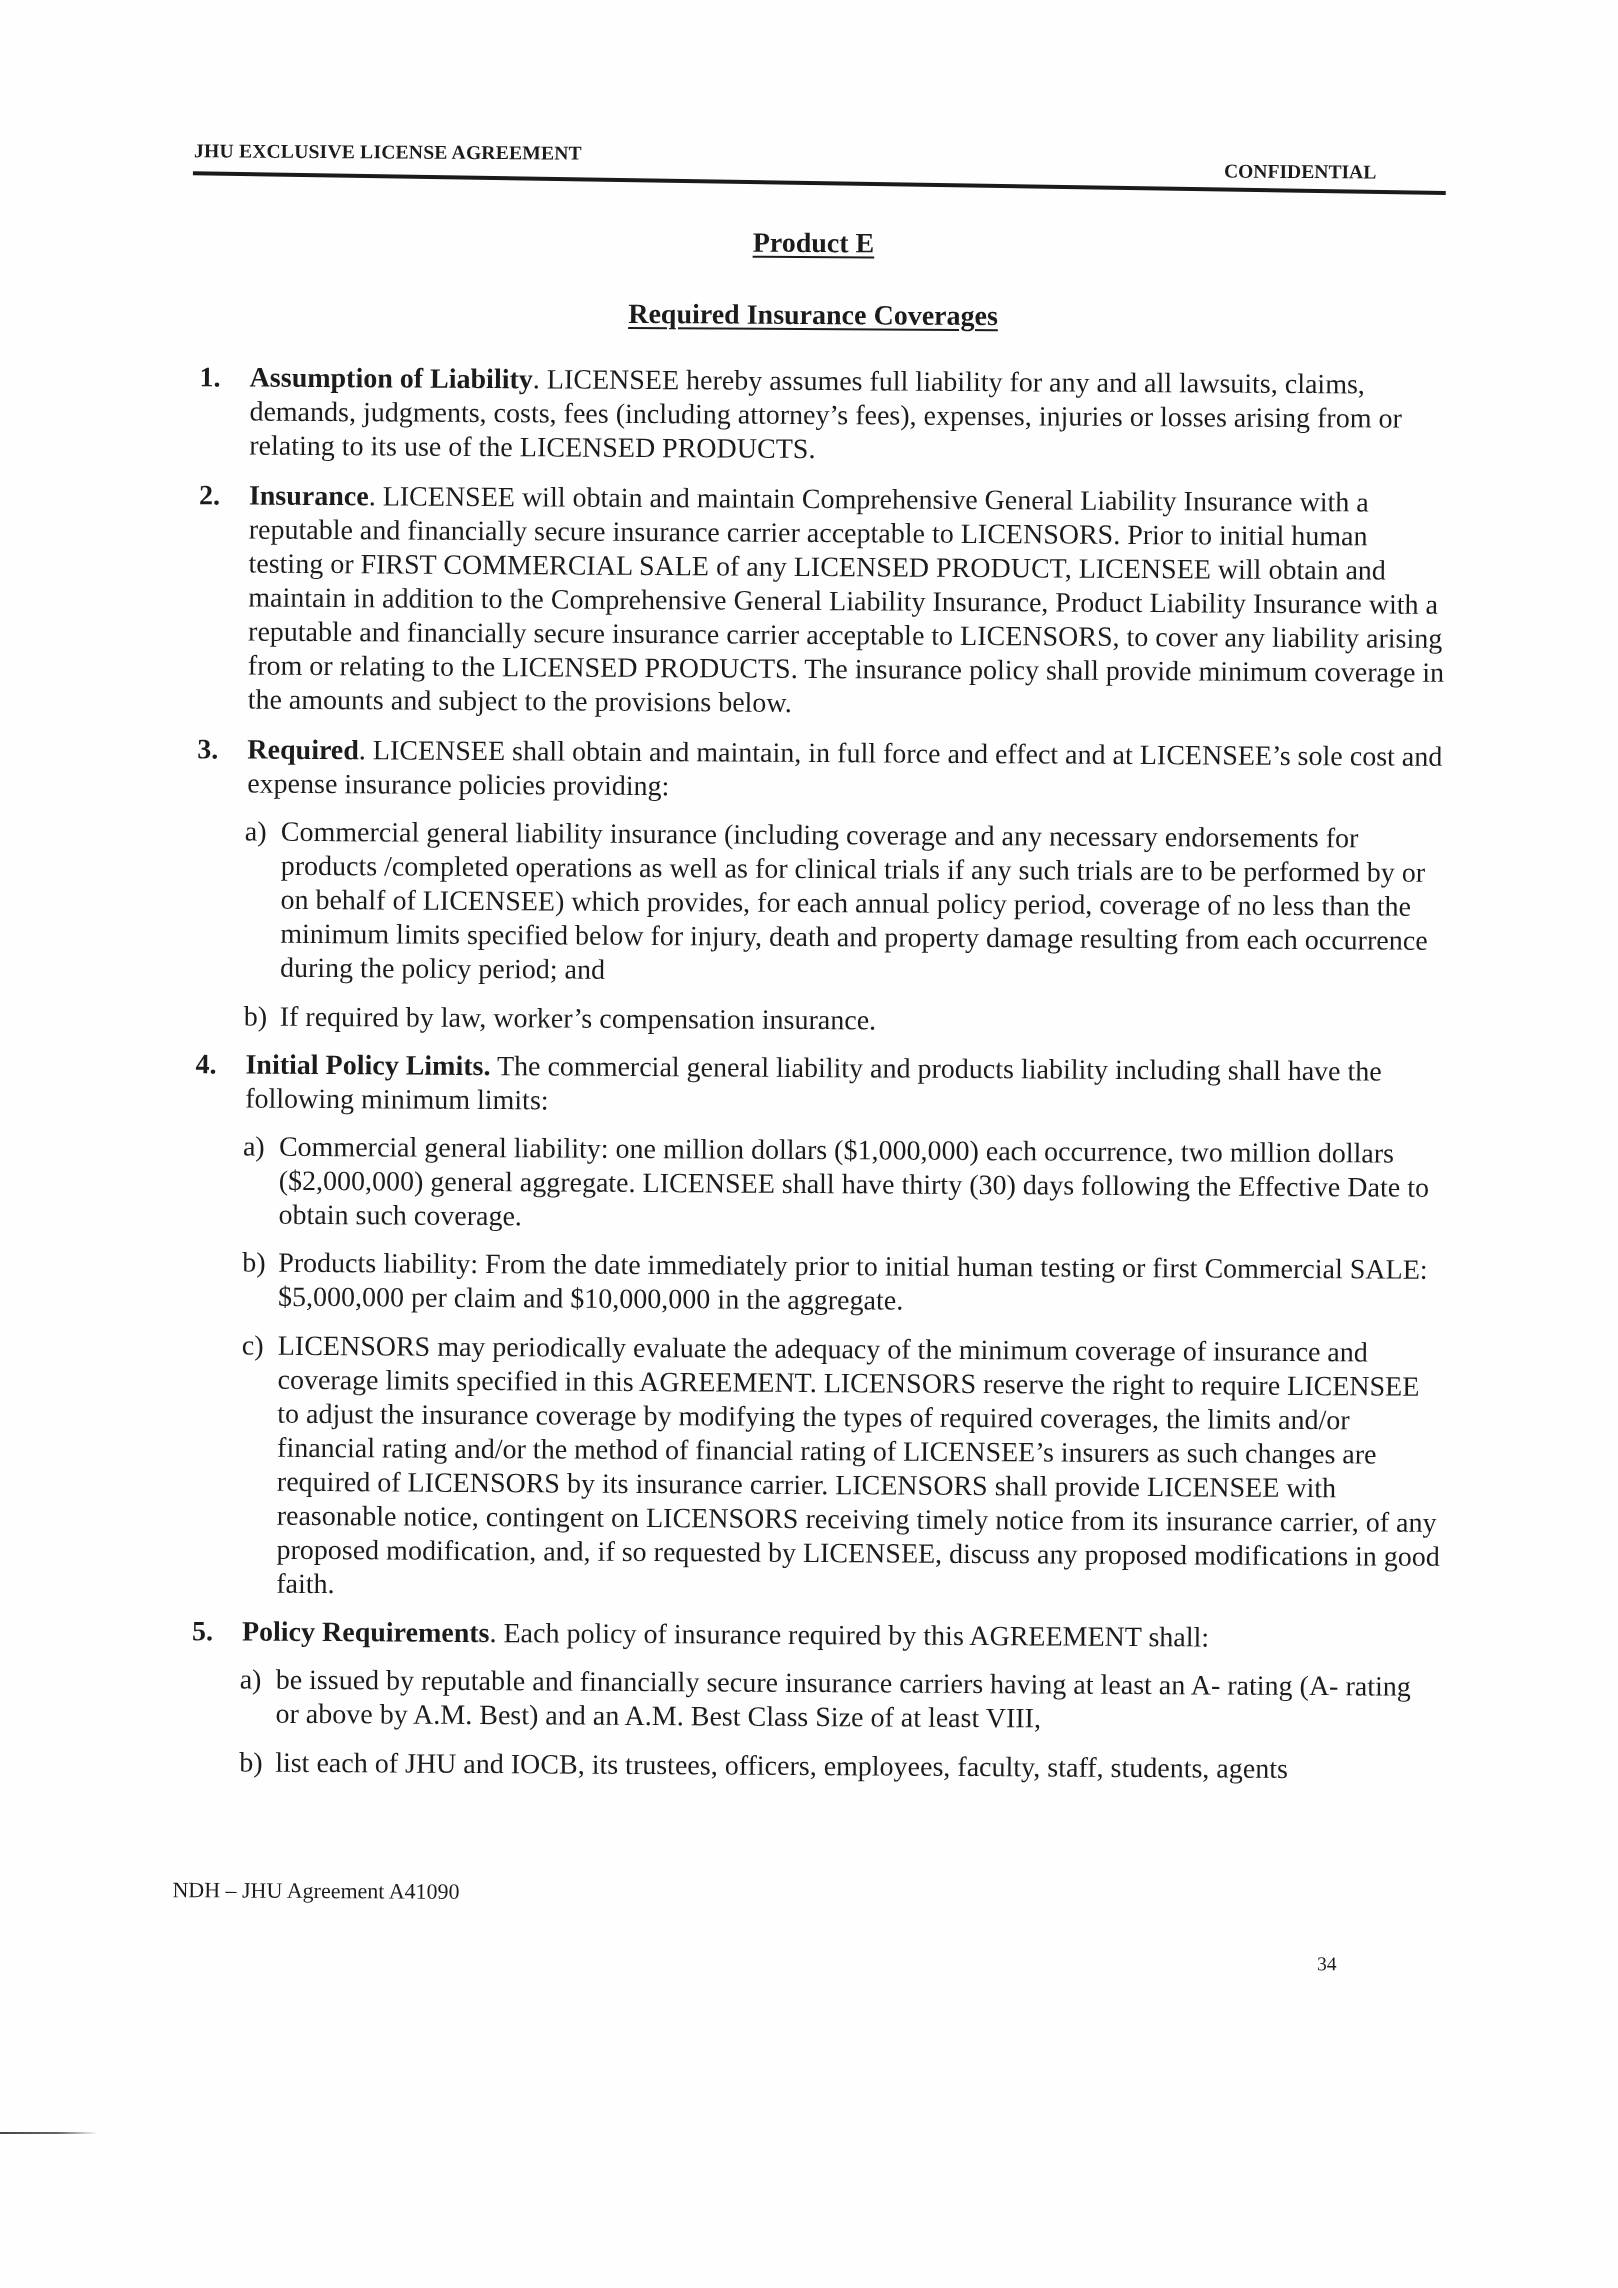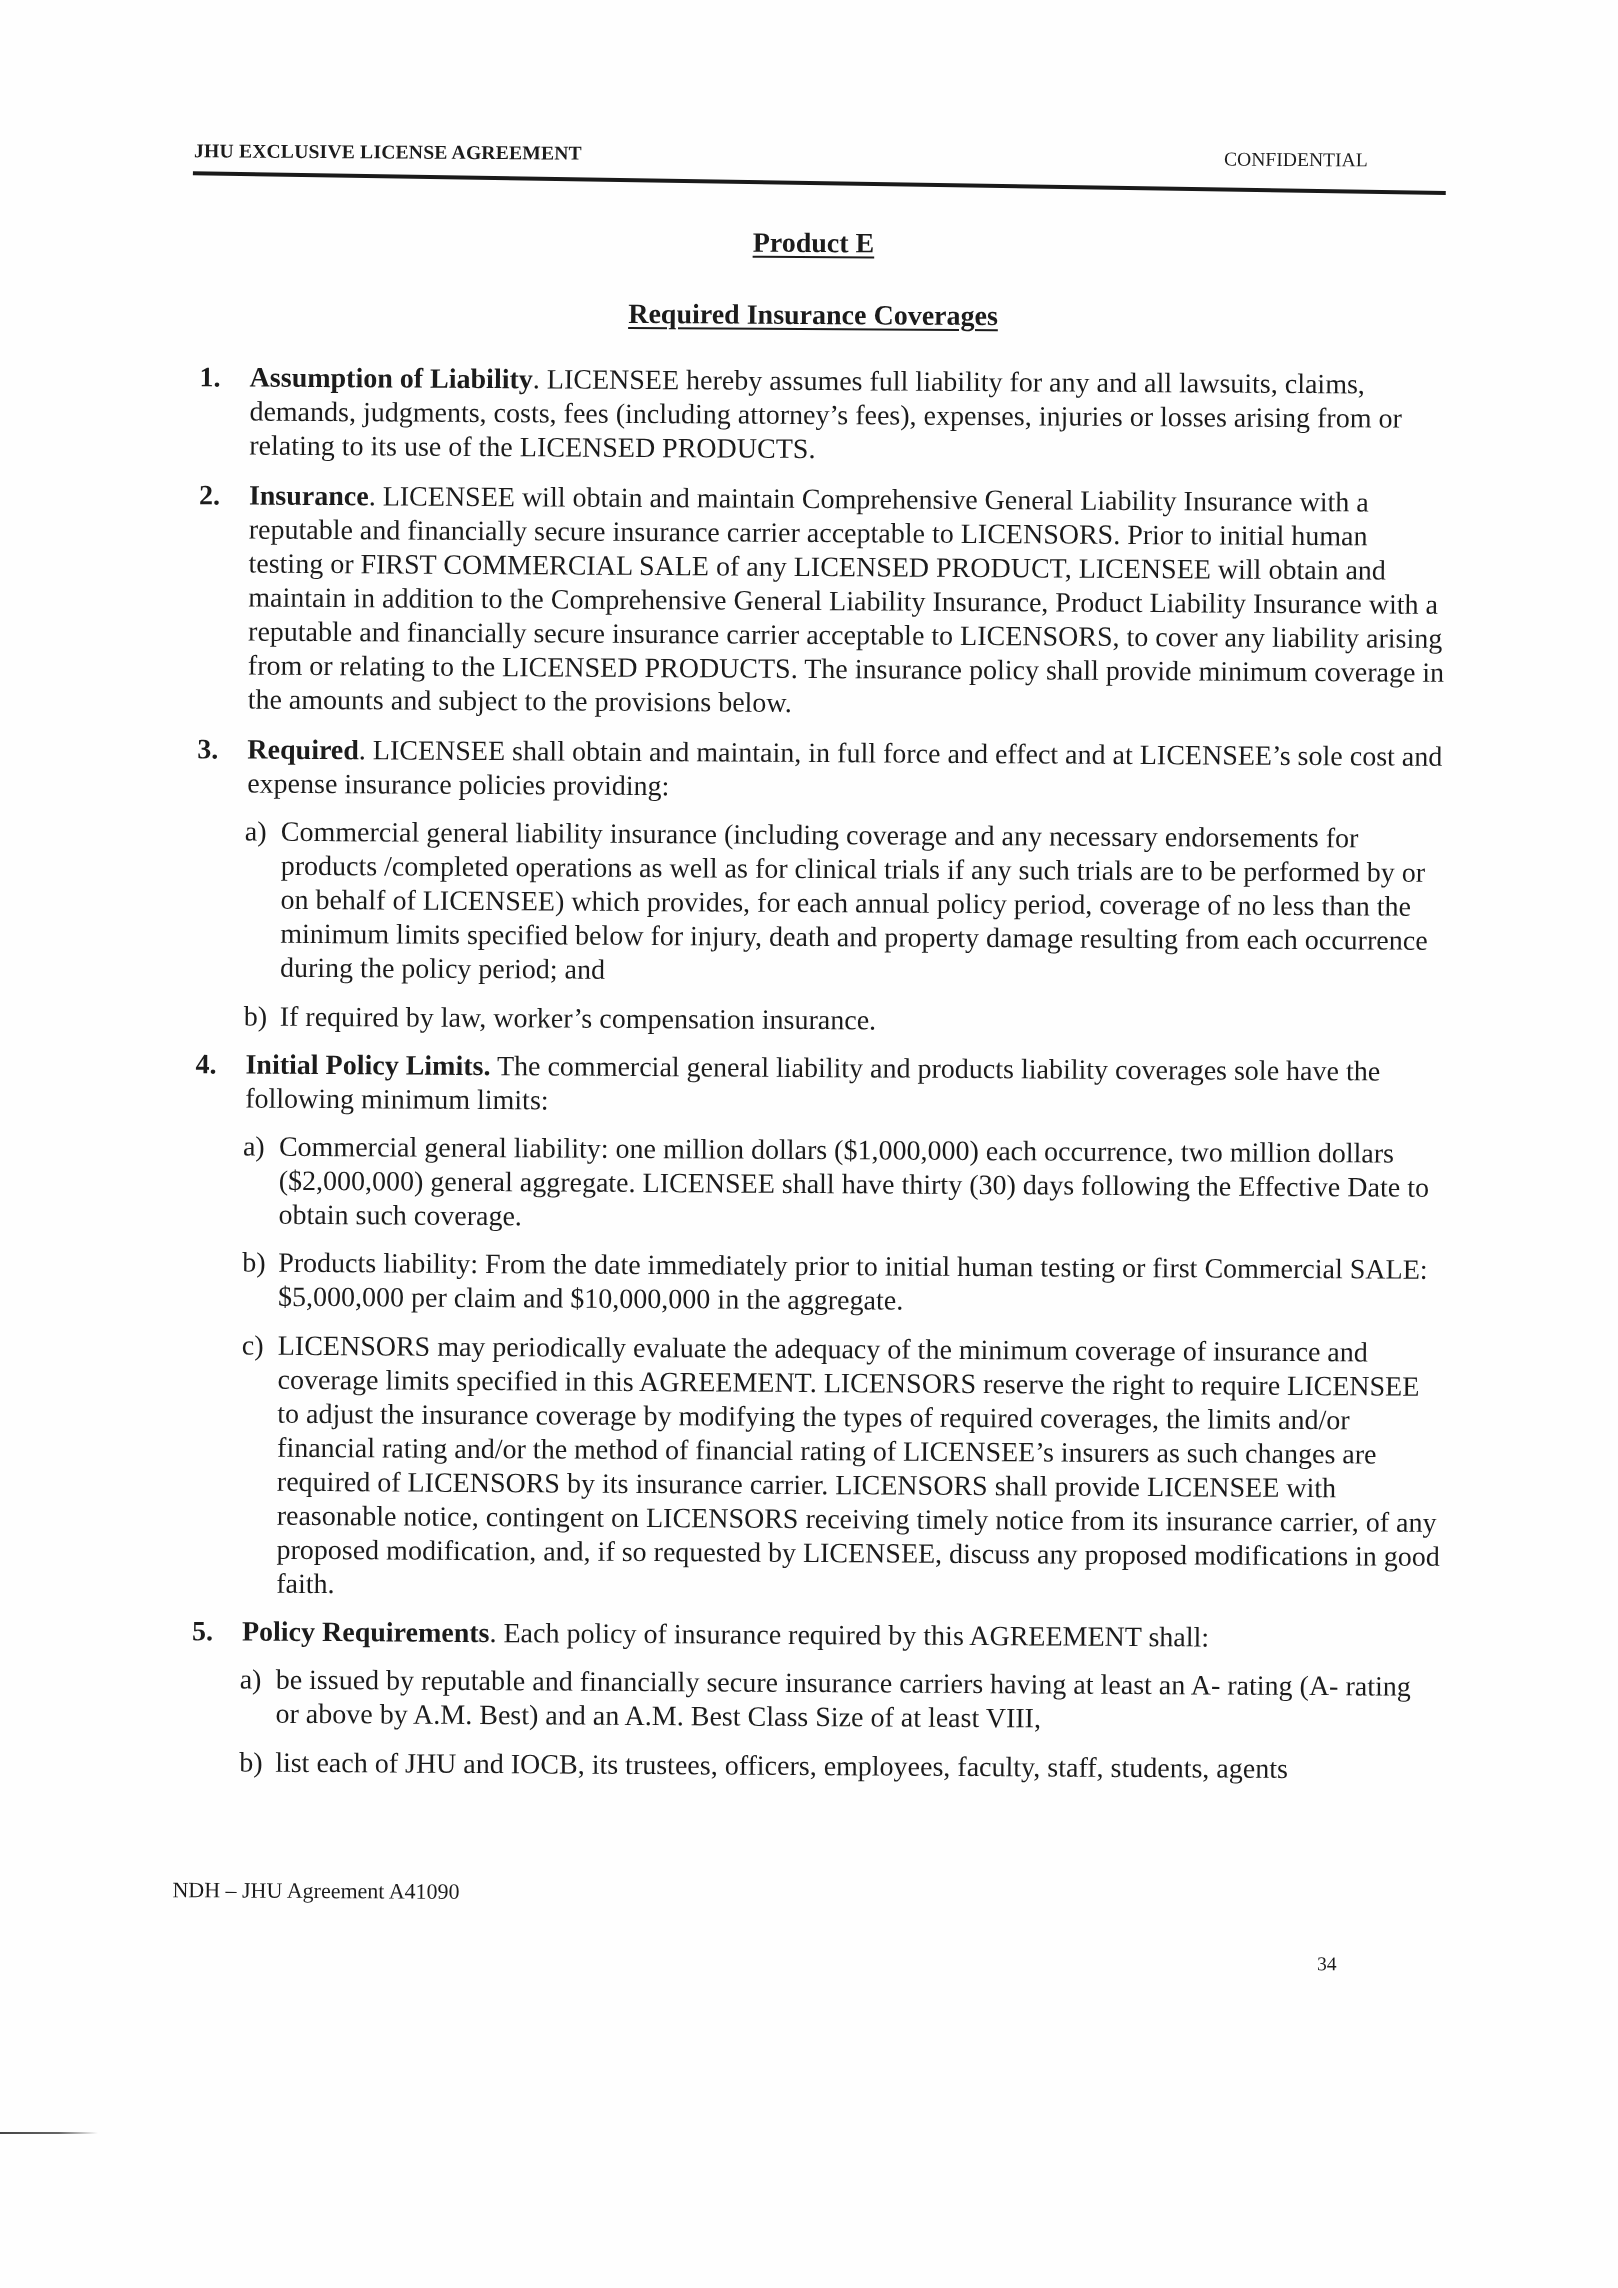--- a/index.html
+++ b/index.html
@@ -14,22 +14,22 @@
   .page {
     position: absolute; left: 0; top: 0; width: 1618px; height: 2288px;
     transform: rotate(0.35deg);
     transform-origin: 802px 980px;
   }
   .hdr-left {
     position: absolute; left: 189px; top: 144px;
     font-weight: bold; font-size: 19.6px; letter-spacing: 0.2px;
   }
   .hdr-right {
-    position: absolute; left: 1219px; top: 146px;
-    font-weight: normal; font-size: 19.6px;
+    position: absolute; left: 1219px; top: 158px;
+    font-weight: bold; font-size: 19.6px;
   }
   .hdr-rule {
     position: absolute; left: 188px; top: 175px;
     width: 1253px; height: 3.6px; background: #1a1a1a;
     transform: rotate(0.55deg); transform-origin: left center;
   }
   .exhibit {
     position: absolute; left: 0; width: 1618px; top: 227px;
     text-align: center; font-weight: bold; font-size: 28px;
   }
@@ -93,21 +93,21 @@
       <span class="letter">a)</span>
       <span>Commercial general liability insurance (including coverage and any necessary endorsements for products /completed operations as well as for clinical trials if any such trials are to be performed by or on behalf of LICENSEE) which provides, for each annual policy period, coverage of no less than the minimum limits specified below for injury, death and property damage resulting from each occurrence during the policy period; and</span>
     </div>
     <div class="sub" style="margin-bottom:14.3px;">
       <span class="letter">b)</span>
       <span>If required by law, worker’s compensation insurance.</span>
     </div>
 
     <div class="section" style="margin-bottom:0;">
       <span class="num">4.</span>
-      <span class="heading">Initial Policy Limits.</span><span>  The commercial general liability and products liability coverages sole have the following minimum limits:</span>
+      <span class="heading">Initial Policy Limits.</span><span>  The commercial general liability and products liability including shall have the following minimum limits:</span>
     </div>
     <div class="sub">
       <span class="letter">a)</span>
       <span>Commercial general liability: one million dollars ($1,000,000) each occurrence, two million dollars ($2,000,000) general aggregate.  LICENSEE shall have thirty (30) days following the Effective Date to obtain such coverage.</span>
     </div>
     <div class="sub">
       <span class="letter">b)</span>
       <span>Products liability:  From the date immediately prior to initial human testing or first Commercial SALE: $5,000,000 per claim and $10,000,000 in the aggregate.</span>
     </div>
     <div class="sub" style="margin-bottom:14.3px;">

